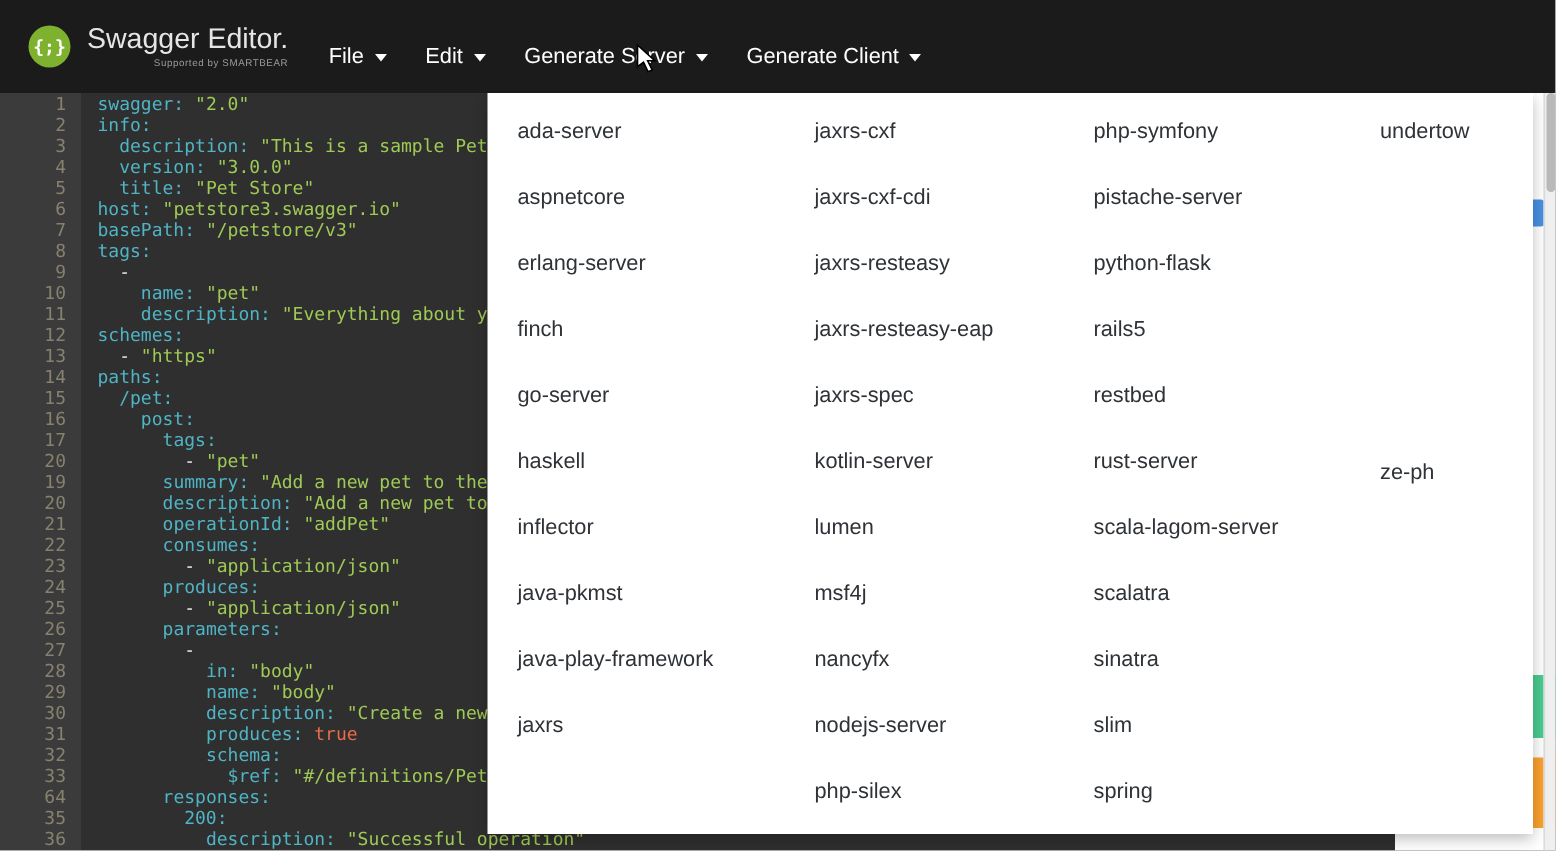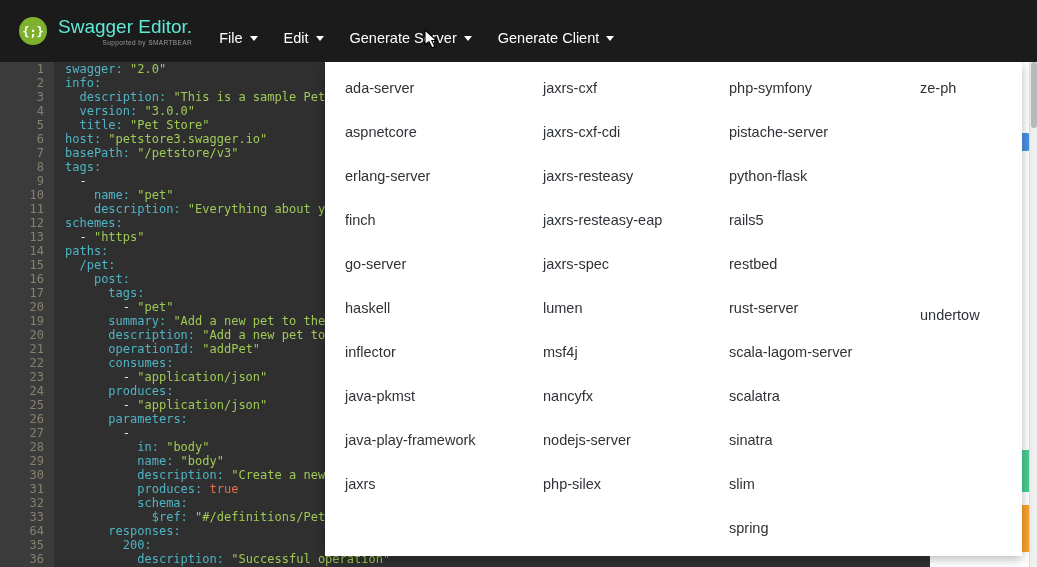--- a/index.html
+++ b/index.html
@@ -5,21 +5,21 @@
   html,body{margin:0;padding:0;background:#888;}
   #screen{position:relative;width:1037px;height:567px;overflow:hidden;background:#fff;
           font-family:"Liberation Sans",sans-serif;}
 
   
   #header{position:absolute;left:0;top:0;width:1037px;height:62px;background:#1b1b1b;
           display:flex;align-items:center;z-index:10;}
   #brand{display:flex;align-items:center;padding-left:18px;padding-right:14px;}
   #logo{width:30px;height:30px;flex:none;margin-right:10px;}
   #brand-text{display:flex;flex-direction:column;}
-  #brand-title{color:#5eead4;font-size:19px;line-height:20px;}
+  #brand-title{color:#e5e5e5;font-size:19px;line-height:20px;}
   #brand-sub{color:#9a9a9a;font-size:6.5px;letter-spacing:.4px;margin-top:2px;align-self:flex-end;}
   #nav{display:flex;height:48px;}
   .nav-item{display:flex;align-items:center;color:#fff;font-size:14.5px;padding:0 13px;
             height:62px;cursor:pointer;}
   .caret{width:0;height:0;border-left:4px solid transparent;border-right:4px solid transparent;
          border-top:5px solid #fff;margin-left:7px;display:inline-block;}
 
   
   #editor{position:absolute;left:0;top:62px;width:930px;height:505px;overflow:hidden;
           background:linear-gradient(90deg,#3b3b3b 0 54px,#2f2f2f 54px);
@@ -153,42 +153,43 @@
         <div class="dd-item">java-pkmst</div>
         <div class="dd-item">java-play-framework</div>
         <div class="dd-item">jaxrs</div>
       </div>
       <div class="dd-col col2">
         <div class="dd-item">jaxrs-cxf</div>
         <div class="dd-item">jaxrs-cxf-cdi</div>
         <div class="dd-item">jaxrs-resteasy</div>
         <div class="dd-item">jaxrs-resteasy-eap</div>
         <div class="dd-item">jaxrs-spec</div>
+        <div class="dd-item">kotlin-server</div>
         <div class="dd-item">lumen</div>
         <div class="dd-item">msf4j</div>
         <div class="dd-item">nancyfx</div>
         <div class="dd-item">nodejs-server</div>
         <div class="dd-item">php-silex</div>
       </div>
       <div class="dd-col col3">
         <div class="dd-item">php-symfony</div>
         <div class="dd-item">pistache-server</div>
         <div class="dd-item">python-flask</div>
         <div class="dd-item">rails5</div>
         <div class="dd-item">restbed</div>
         <div class="dd-item">rust-server</div>
         <div class="dd-item">scala-lagom-server</div>
         <div class="dd-item">scalatra</div>
         <div class="dd-item">sinatra</div>
         <div class="dd-item">slim</div>
         <div class="dd-item">spring</div>
       </div>
       <div class="dd-col col4">
+        <div class="dd-item">undertow</div>
         <div class="dd-item">ze-ph</div>
-        <div class="dd-item">undertow</div>
       </div>
     </div>
 
   <svg id="cursor" width="18" height="20" viewBox="0 0 18 20">
     <polygon points="1,1 1,15.5 5,12.5 8,18.8 10.8,17.6 7.8,11.5 12.5,11.5" fill="#ffffff" stroke="#000000" stroke-width="1.1"></polygon>
   </svg>
 
 </div>
 
 </body></html>

